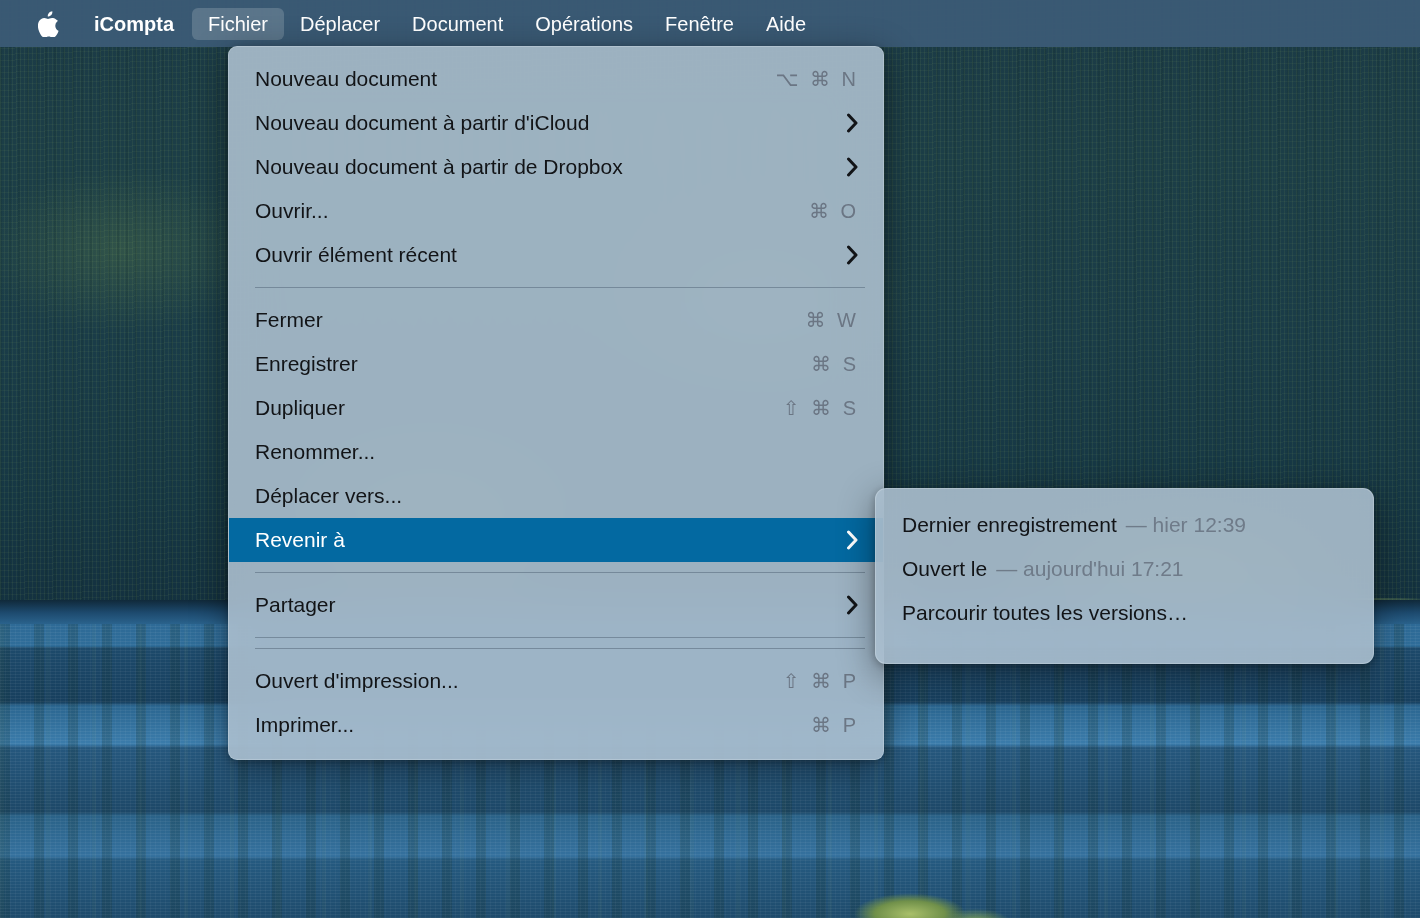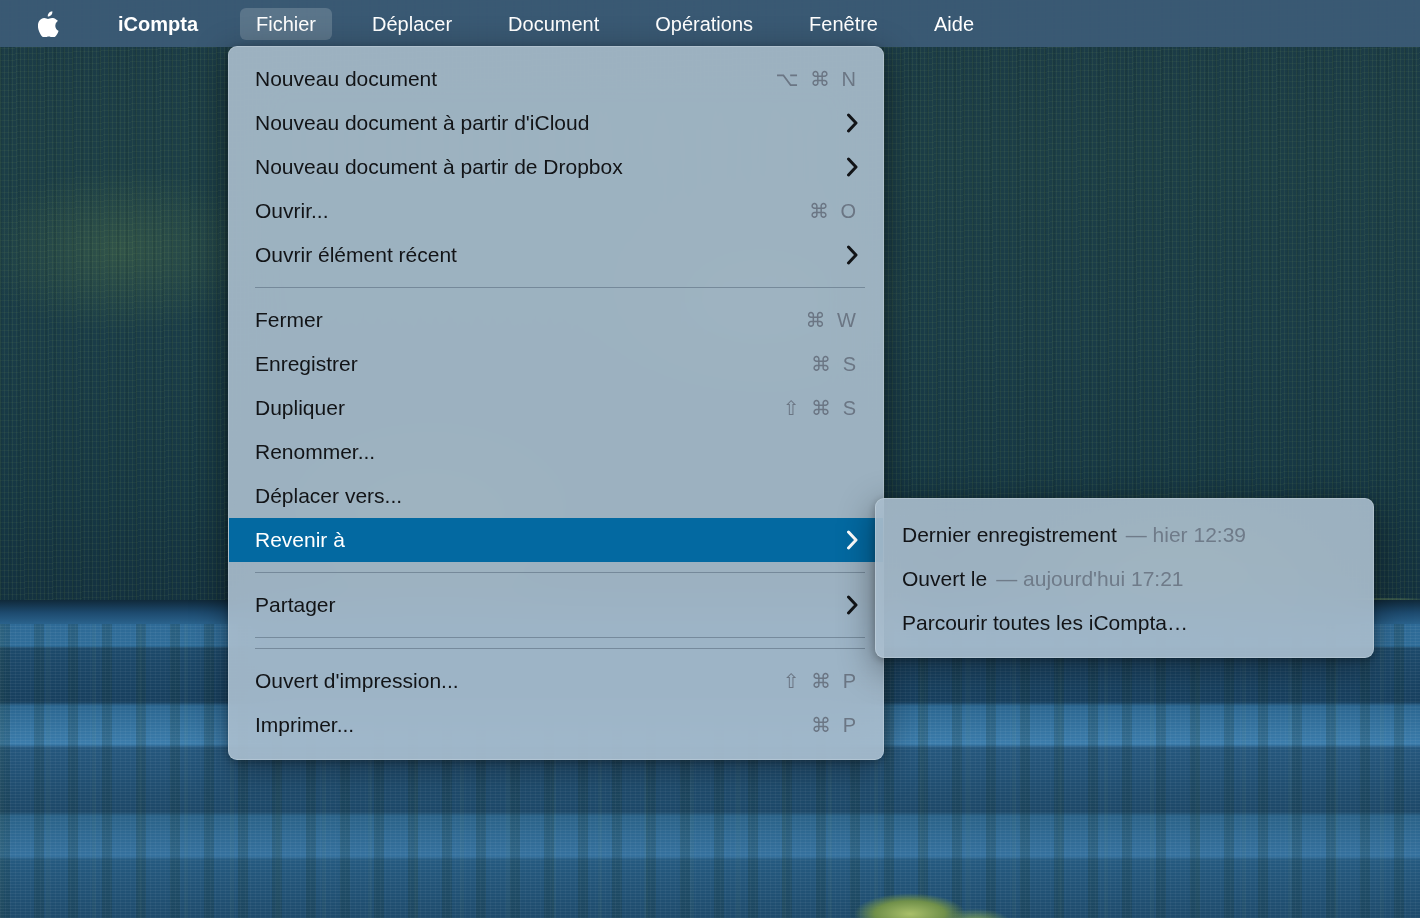--- a/index.html
+++ b/index.html
@@ -107,21 +107,20 @@
 
   
   #menubar {
     position: absolute;
     top: 0; left: 0;
     width: 1420px; height: 47px;
     background: rgba(59,90,117,0.97);
     display: flex;
     align-items: center;
     z-index: 40;
-    gap: 24px;
   }
 
   .apple-logo {
     width: 26px; height: 30px;
     margin-left: 36px; margin-right: 20px;
     display: flex; align-items: center; justify-content: center;
   }
   .apple-logo svg { display: block; }
 
   .mb-item {
@@ -193,23 +192,24 @@
 
   .menu-sep {
     height: 1px;
     margin: 10px 18px 10px 26px;
     background: rgba(86,104,122,0.55);
   }
 
   
   #revert-submenu {
     left: 875px;
-    top: 498px;
+    top: 488px;
     width: 497px;
-    padding: 14px 0 12px 0;
+    padding: 14px 0 28px 0;
+    border-radius: 11px;
   }
   #revert-submenu .menu-row {
     height: 44px;
     padding: 0 24px 0 26px;
     font-size: 21px;
   }
   .sub-dim {
     color: #6f7b89;
     margin-left: 9px;
   }
@@ -362,17 +362,17 @@
   <div id="revert-submenu" class="menu-panel">
     <div class="menu-row">
       <span class="mi-label">Dernier enregistrement</span>
       <span class="sub-dim">— hier 12:39</span>
     </div>
     <div class="menu-row">
       <span class="mi-label">Ouvert le</span>
       <span class="sub-dim">— aujourd'hui 17:21</span>
     </div>
     <div class="menu-row">
-      <span class="mi-label">Parcourir toutes les iCompta…</span>
+      <span class="mi-label">Parcourir toutes les versions…</span>
     </div>
   </div>
 
 </div>
 
 </body></html>

